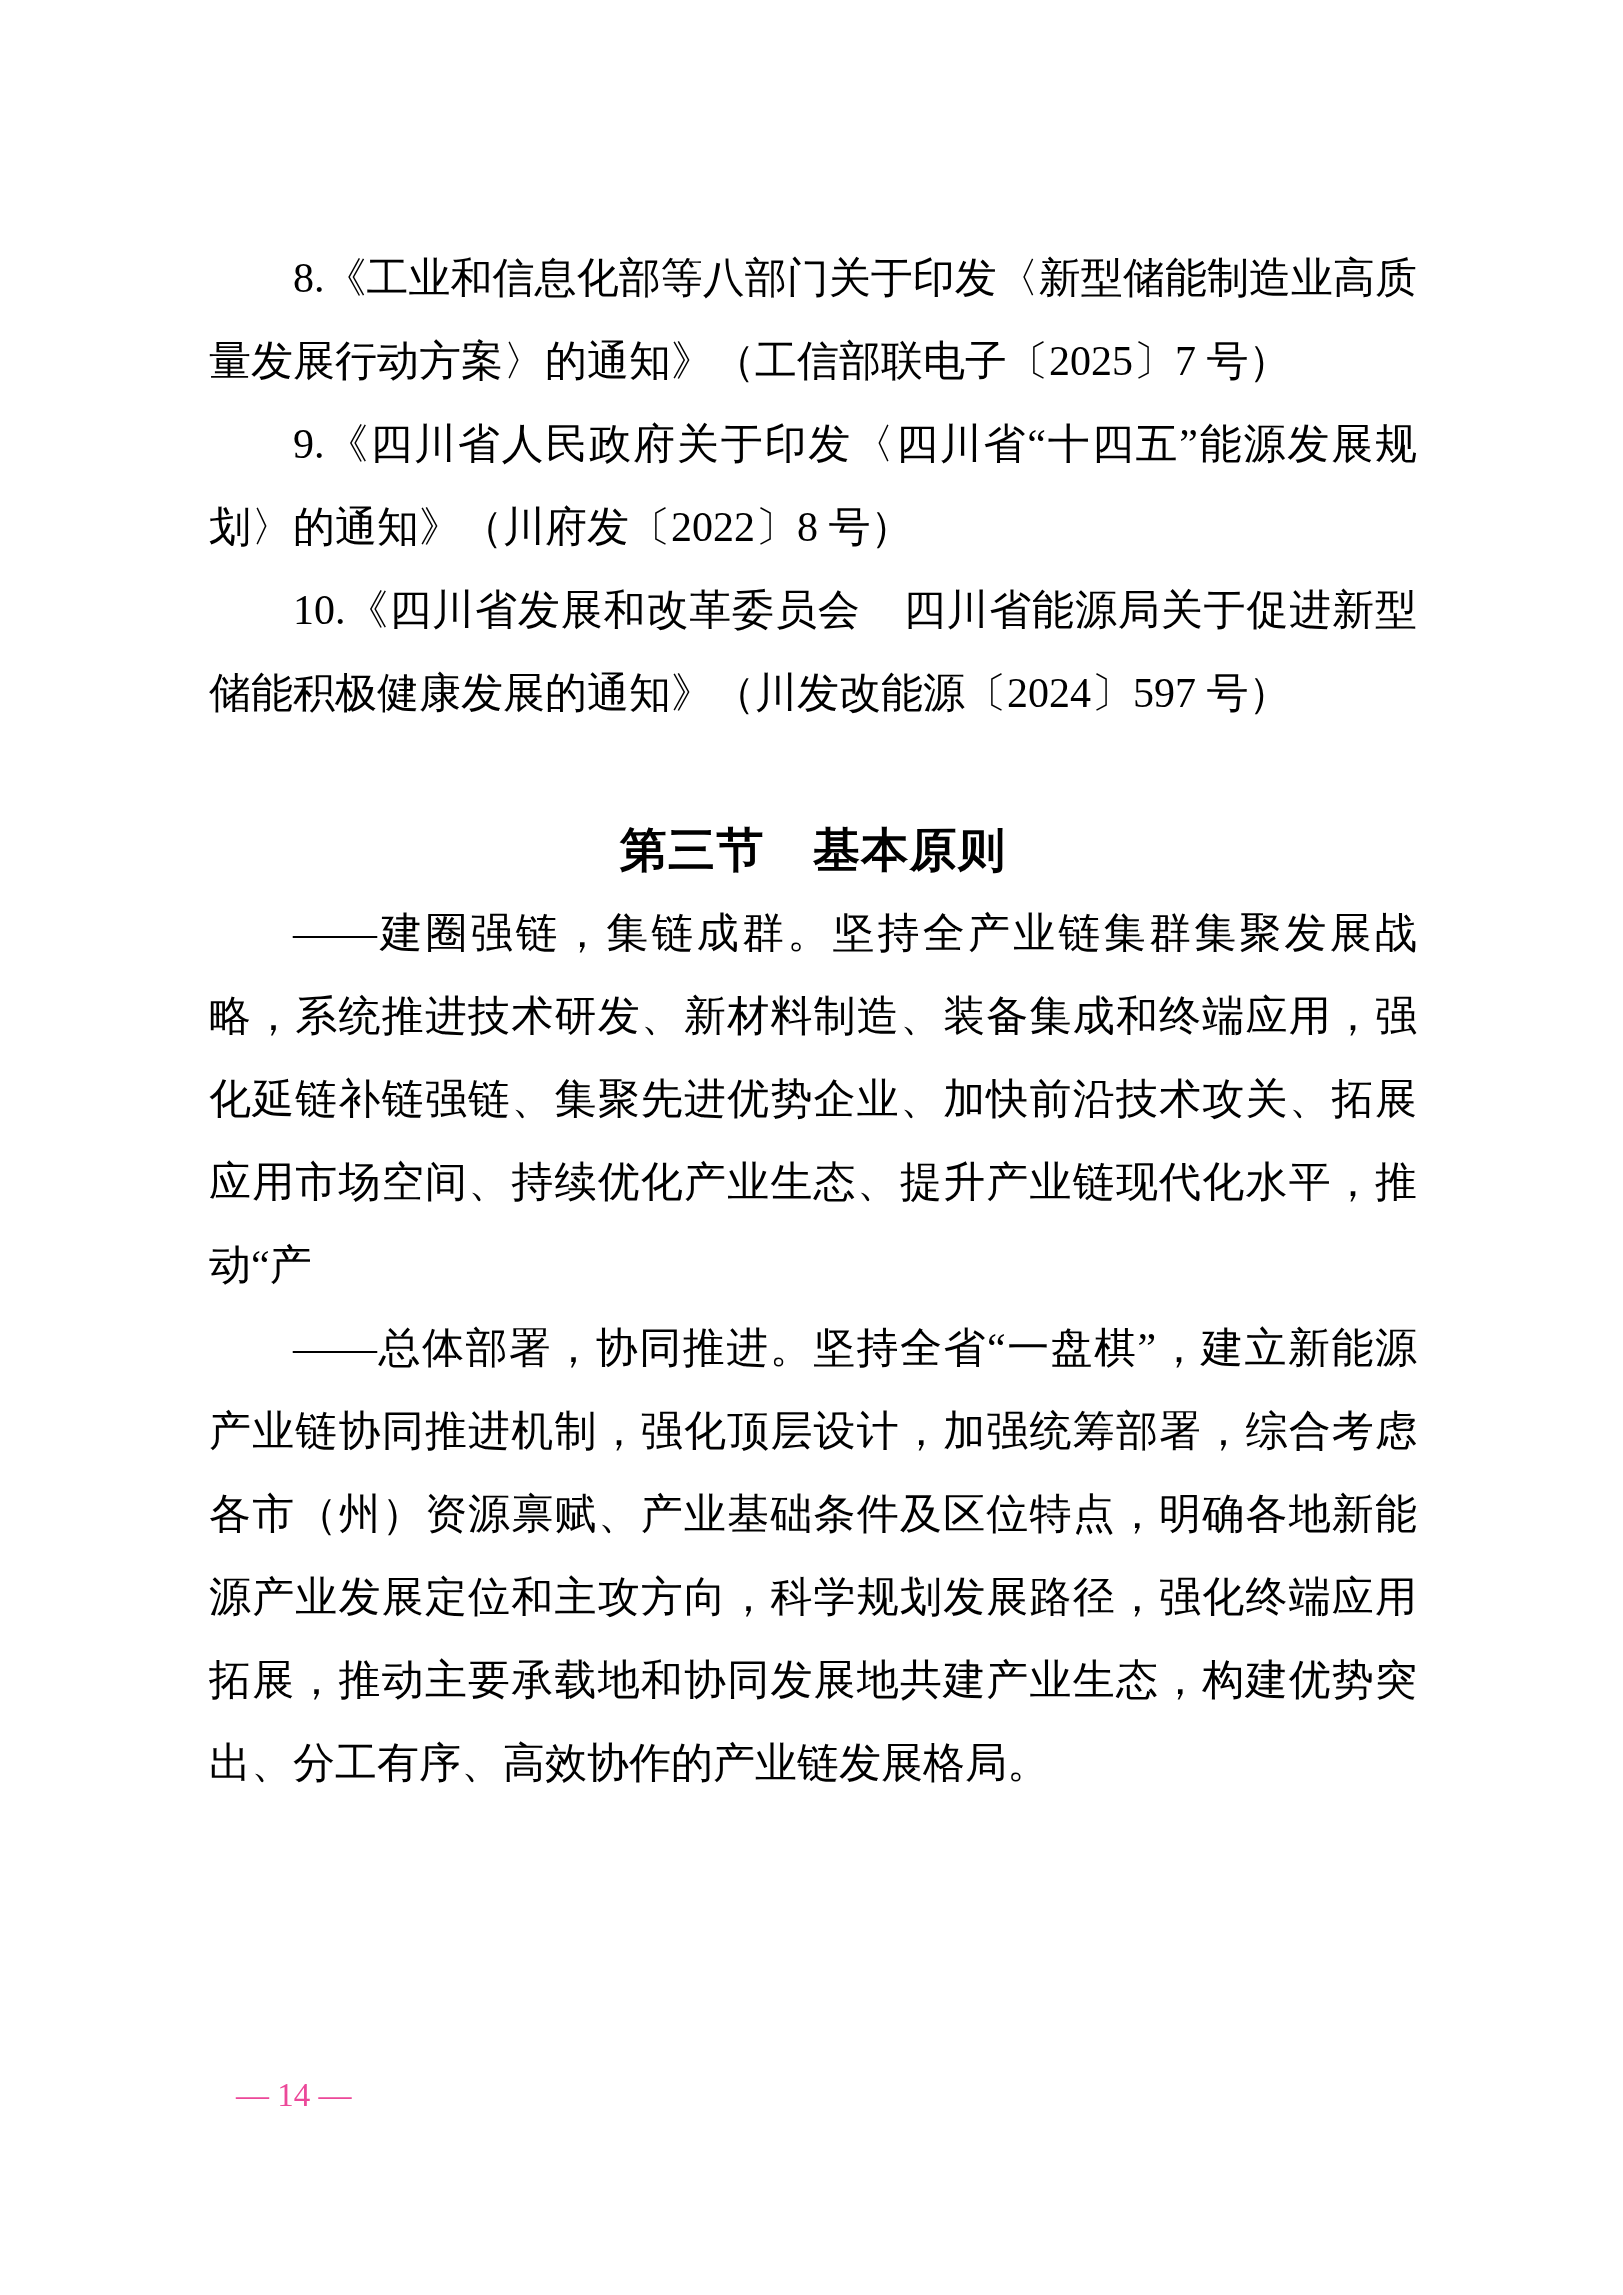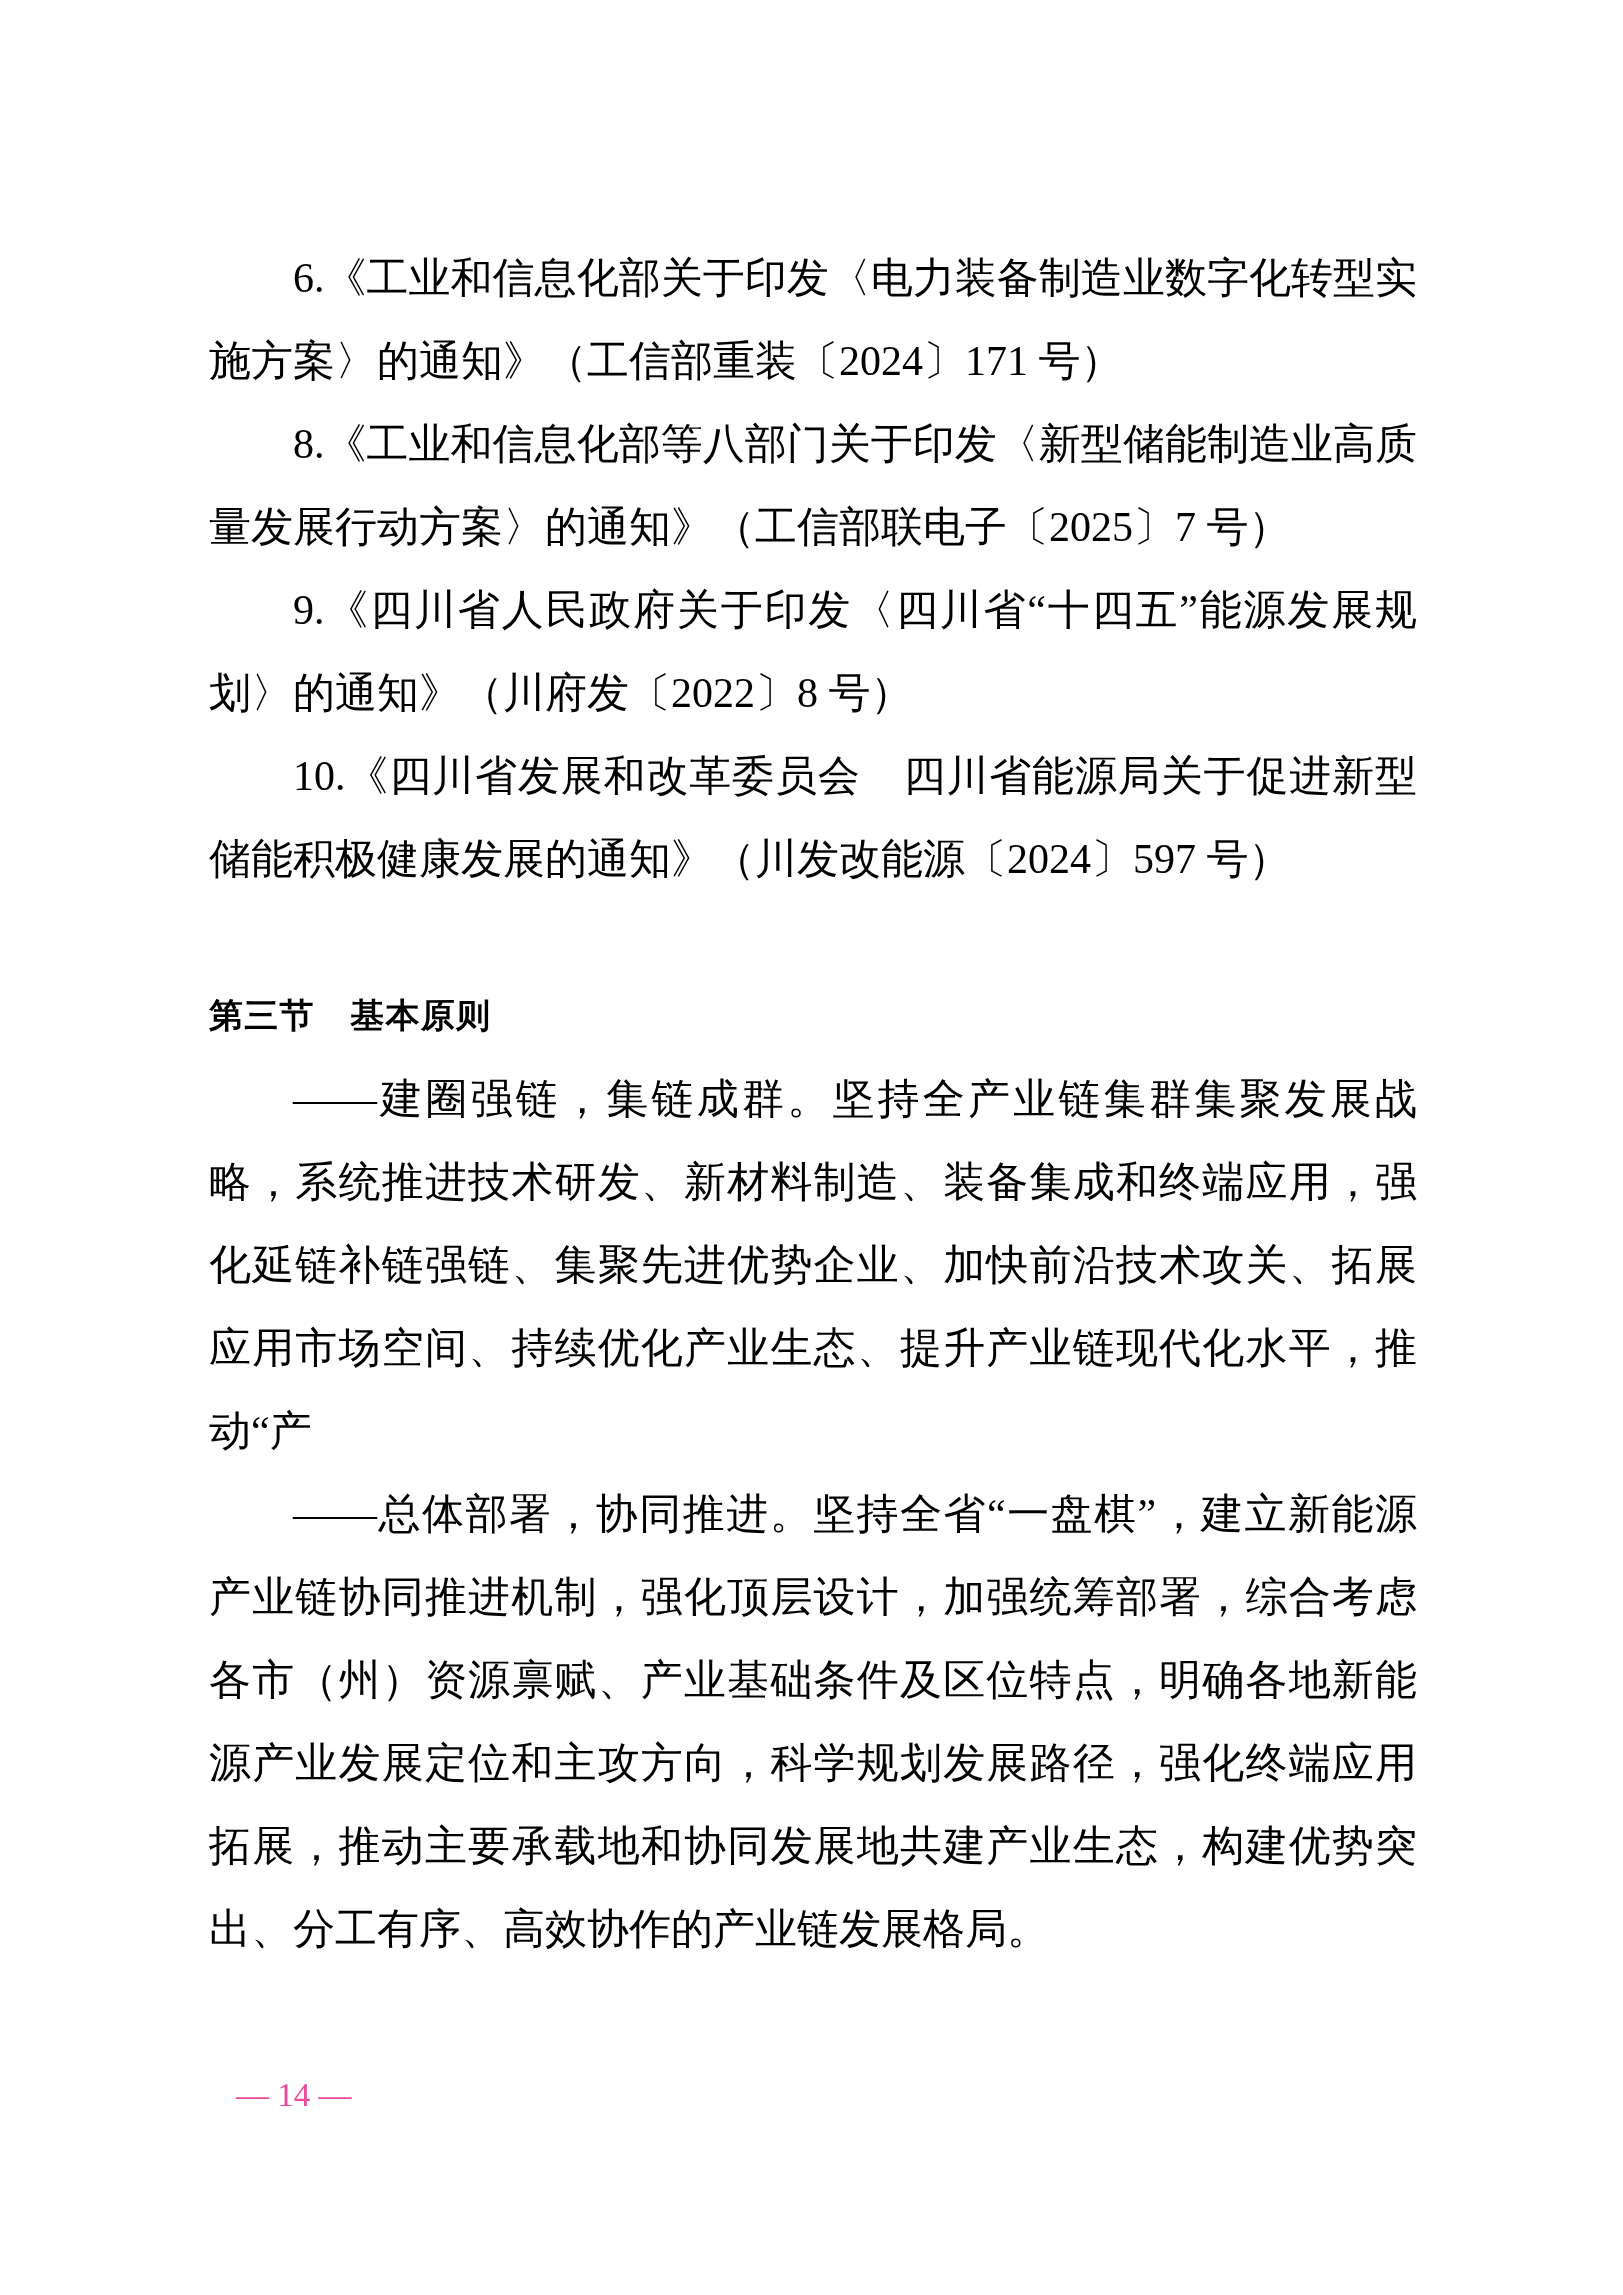--- a/index.html
+++ b/index.html
@@ -28,42 +28,42 @@
     text-align: justify;
     text-justify: inter-character;
     text-indent: 84px;
     letter-spacing: 0;
     word-break: break-all;
   }
   .section-heading {
     margin: 72px 0 0 0;
     font-family: "Liberation Sans", "DejaVu Sans", sans-serif;
     font-weight: bold;
-    font-size: 34px;
+    font-size: 47px;
     line-height: 85px;
+    text-align: center;
     text-indent: 0;
     letter-spacing: 1.3px;
   }
   .page-footer {
     position: absolute;
     left: 236px;
     top: 2076px;
     font-size: 33px;
     line-height: 39px;
     font-family: "Liberation Serif", "DejaVu Serif", serif;
     color: #ec4899;
     white-space: pre;
   }
 </style>
 </head>
 <body>
 
 <div class="page">
   <div class="body-text">
-    <p class="para">6.《工业和信息化部关于印发〈电力装备制造业数字化转型实施方案〉的通知》（工信部重装〔2024〕171 号）</p>
     <p class="para">8.《工业和信息化部等八部门关于印发〈新型储能制造业高质量发展行动方案〉的通知》（工信部联电子〔2025〕7 号）</p>
     <p class="para">9.《四川省人民政府关于印发〈四川省“十四五”能源发展规划〉的通知》（川府发〔2022〕8 号）</p>
     <p class="para">10.《四川省发展和改革委员会　四川省能源局关于促进新型储能积极健康发展的通知》（川发改能源〔2024〕597 号）</p>
     <h2 class="section-heading">第三节　基本原则</h2>
     <p class="para">——建圈强链，集链成群。坚持全产业链集群集聚发展战略，系统推进技术研发、新材料制造、装备集成和终端应用，强化延链补链强链、集聚先进优势企业、加快前沿技术攻关、拓展应用市场空间、持续优化产业生态、提升产业链现代化水平，推动“产</p>
     <p class="para">——总体部署，协同推进。坚持全省“一盘棋”，建立新能源产业链协同推进机制，强化顶层设计，加强统筹部署，综合考虑各市（州）资源禀赋、产业基础条件及区位特点，明确各地新能源产业发展定位和主攻方向，科学规划发展路径，强化终端应用拓展，推动主要承载地和协同发展地共建产业生态，构建优势突出、分工有序、高效协作的产业链发展格局。</p>
   </div>
   <div class="page-footer">— 14 —</div>
 </div>
 

